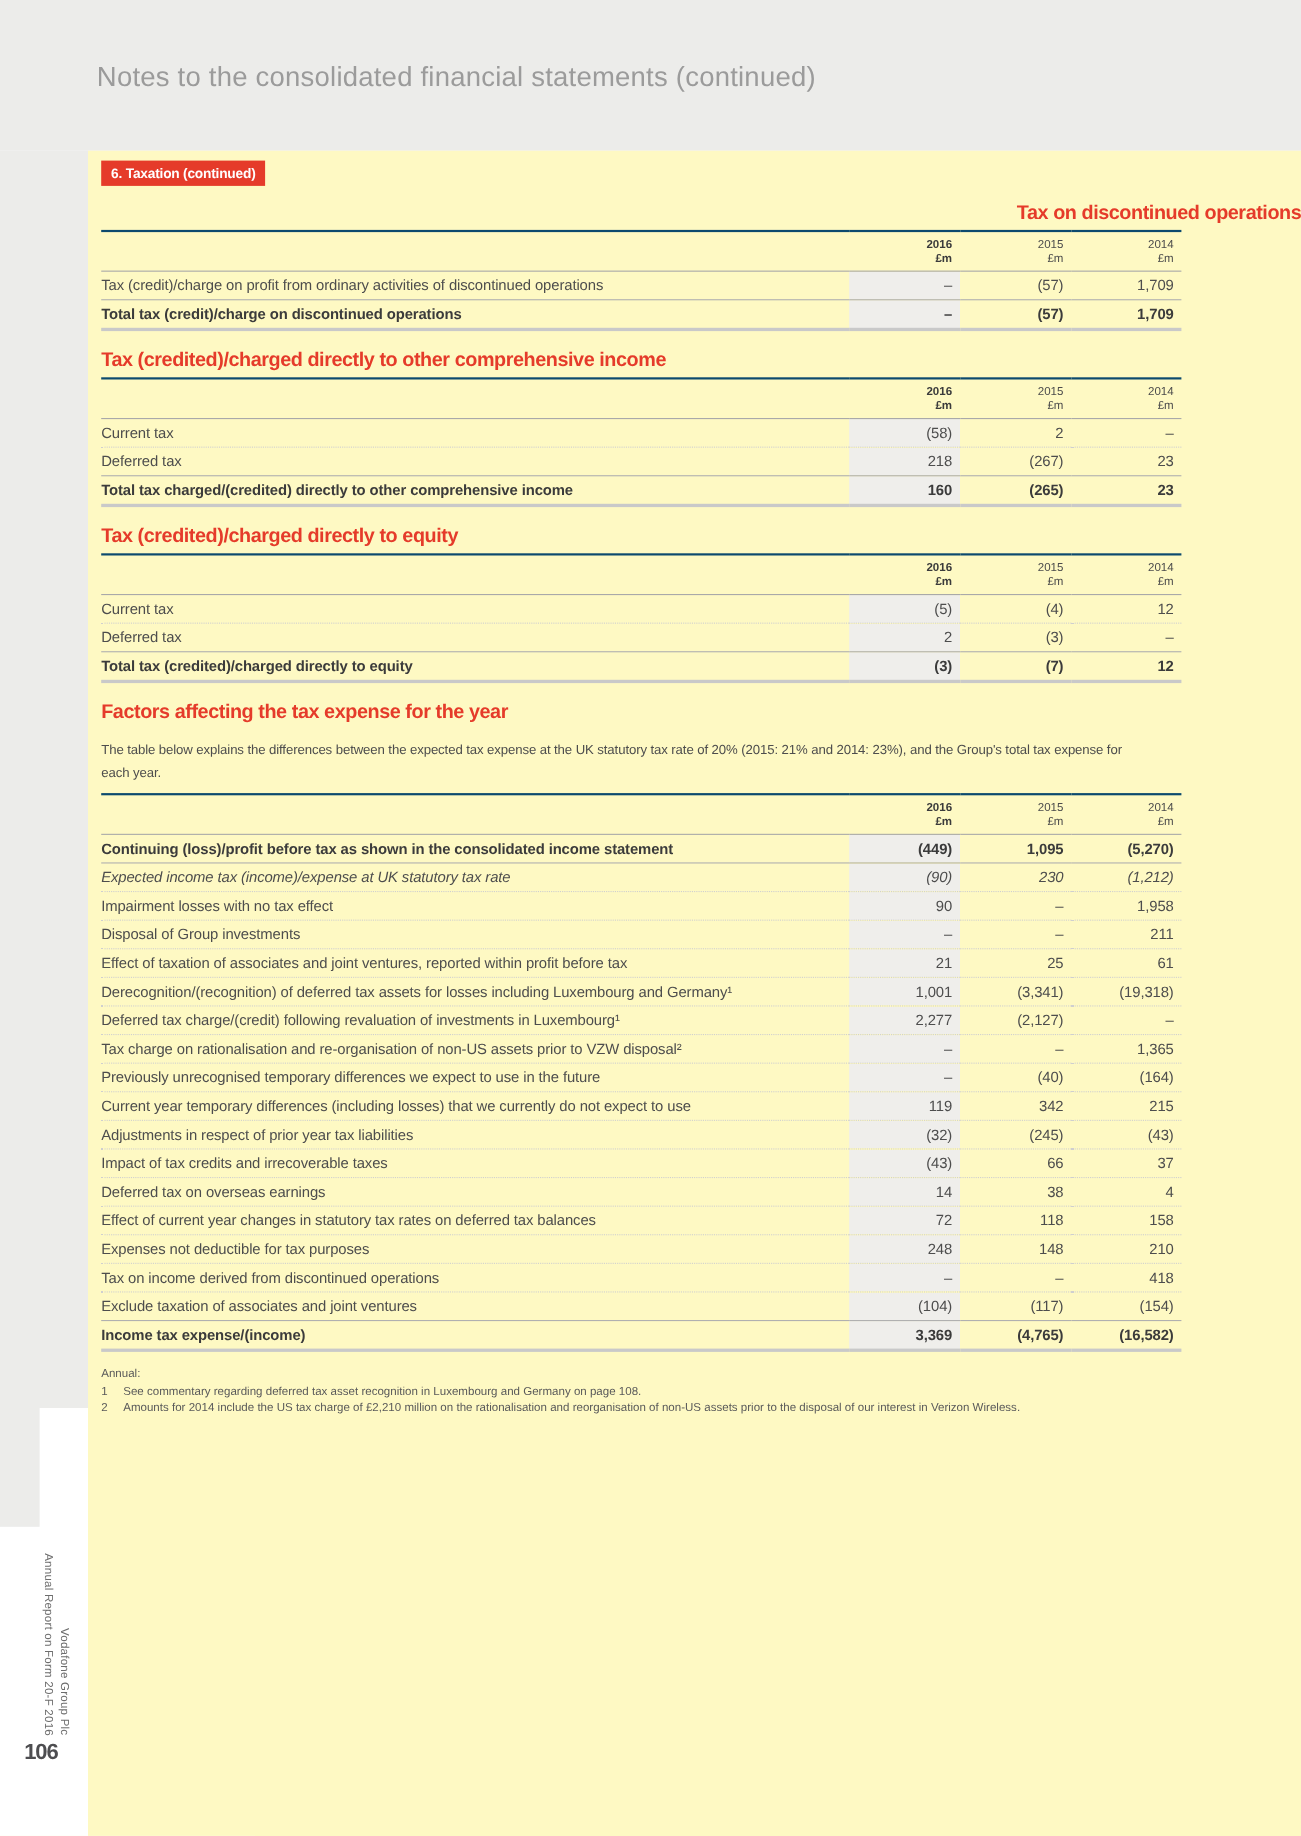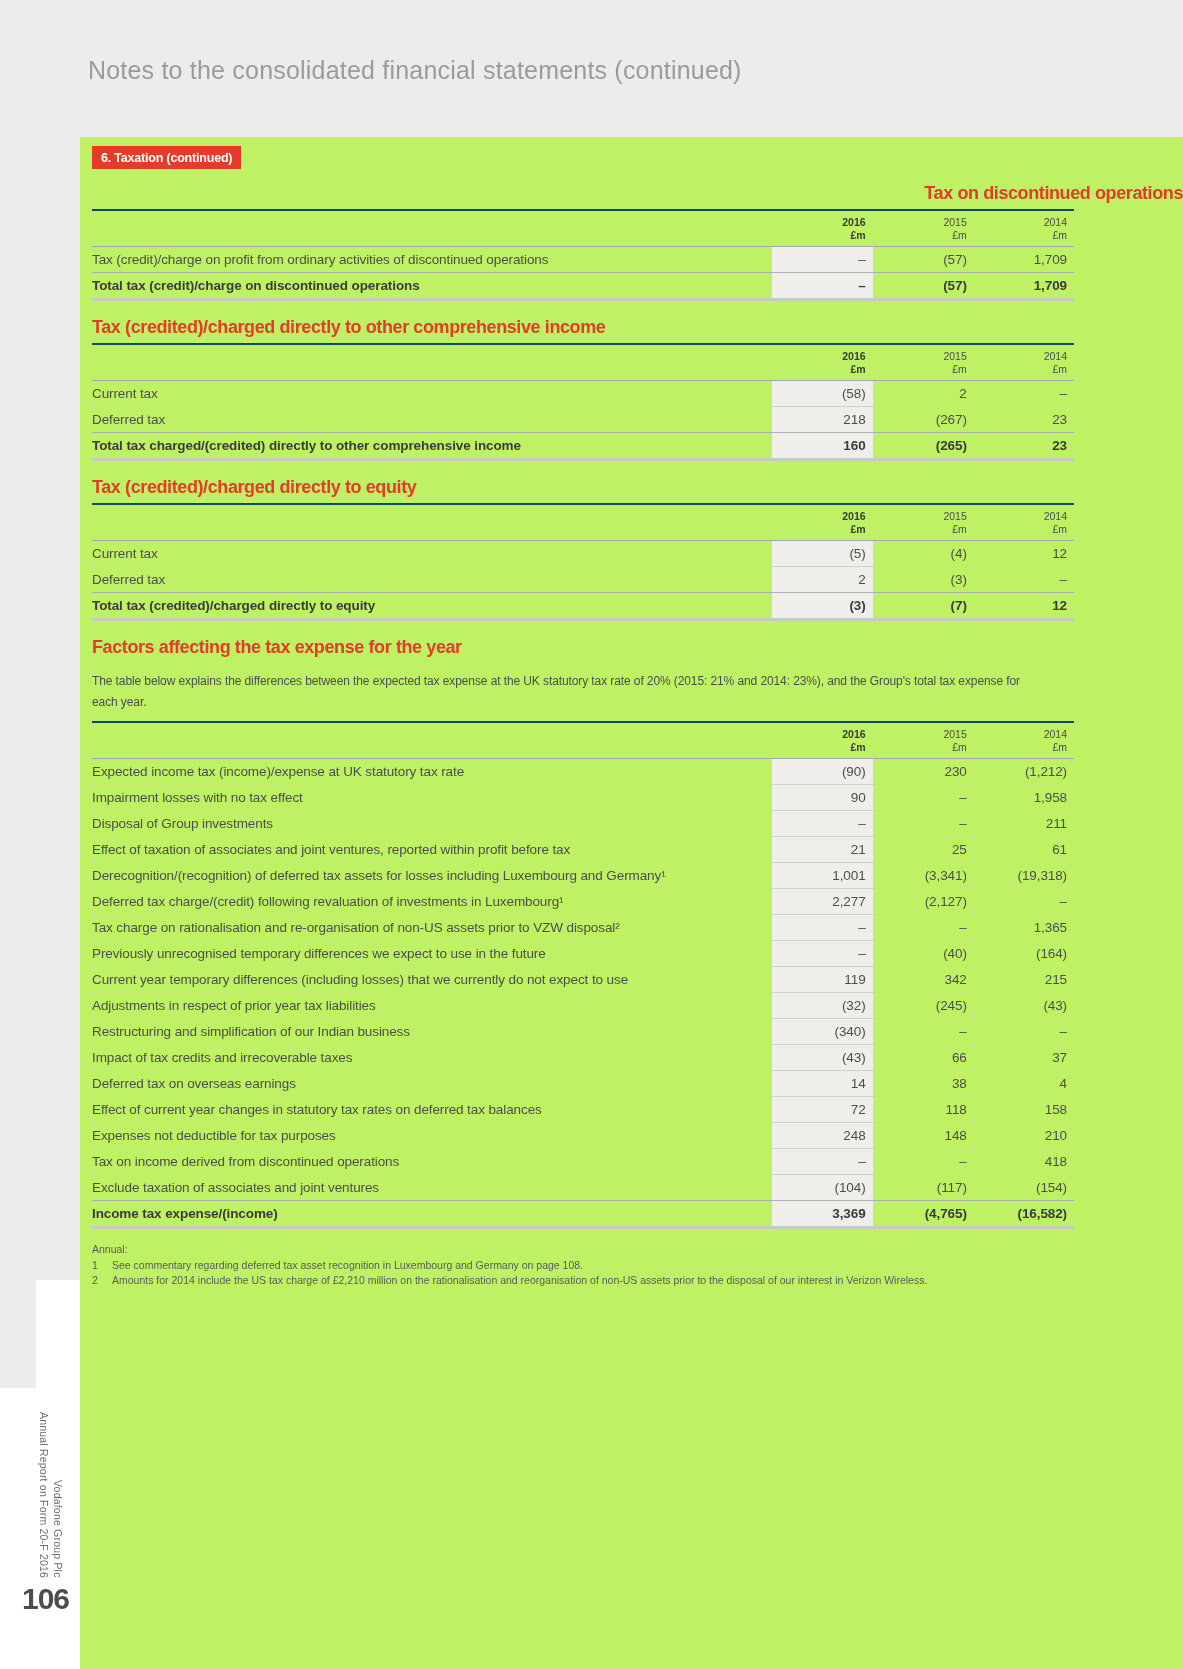--- a/index.html
+++ b/index.html
@@ -16,21 +16,21 @@
   .bg-left  { position: absolute; left: 0; top: 137px; width: 80px; height: 1143px; background: #ececea; }
   .bg-left2 { position: absolute; left: 0; top: 1280px; width: 36px; height: 108px; background: #ececea; }
 
   .page-header {
     position: absolute; left: 88px; top: 56px;
     font-size: 25px; color: #9b9b9b; letter-spacing: 0.2px;
   }
 
   .content {
     position: absolute; left: 80px; top: 137px; right: 0; bottom: 0;
-    background: #bef264; padding: 9px 0 0 12px;
+    background: #fef9c3; padding: 9px 0 0 12px;
   }
 
   .badge {
     display: inline-block;
     background: #e53b2a; color: #ffffff;
     font-size: 12.5px; font-weight: bold;
     padding: 5px 9px 4px 9px;
     letter-spacing: -0.2px;
   }
 
@@ -89,21 +89,21 @@
 
   .footer-vertical {
     position: absolute;
     writing-mode: vertical-rl;
     font-size: 10.5px; color: #6d6d6d; letter-spacing: 0.2px;
   }
   .footer-brand  { left: 52px; top: 1480px; }
   .footer-report { left: 38px; top: 1412px; }
   .page-number {
     position: absolute; left: 22px; top: 1582px;
-    font-size: 30px; font-weight: bold; color: #4d4d50;
+    font-size: 20px; font-weight: bold; color: #4d4d50;
     letter-spacing: -1px;
   }
 </style>
 </head>
 <body>
 
 <div class="bg-top"></div>
 <div class="bg-left"></div>
 <div class="bg-left2"></div>
 
@@ -264,20 +264,26 @@
               <div>2015</div>
               <div>£m</div>
             </th>
             <th>
               <div>2014</div>
               <div>£m</div>
             </th>
           </tr>
         </thead>
         <tbody>
+          <tr class="bold">
+            <td class="label">Continuing (loss)/profit before tax as shown in the consolidated income statement</td>
+            <td class="val c2016">(449)</td>
+            <td class="val">1,095</td>
+            <td class="val">(5,270)</td>
+          </tr>
           <tr>
             <td class="label">Expected income tax (income)/expense at UK statutory tax rate</td>
             <td class="val c2016">(90)</td>
             <td class="val">230</td>
             <td class="val">(1,212)</td>
           </tr>
           <tr>
             <td class="label">Impairment losses with no tax effect</td>
             <td class="val c2016">90</td>
             <td class="val">–</td>
@@ -323,26 +329,20 @@
             <td class="label">Current year temporary differences (including losses) that we currently do not expect to use</td>
             <td class="val c2016">119</td>
             <td class="val">342</td>
             <td class="val">215</td>
           </tr>
           <tr>
             <td class="label">Adjustments in respect of prior year tax liabilities</td>
             <td class="val c2016">(32)</td>
             <td class="val">(245)</td>
             <td class="val">(43)</td>
-          </tr>
-          <tr>
-            <td class="label">Restructuring and simplification of our Indian business</td>
-            <td class="val c2016">(340)</td>
-            <td class="val">–</td>
-            <td class="val">–</td>
           </tr>
           <tr>
             <td class="label">Impact of tax credits and irrecoverable taxes</td>
             <td class="val c2016">(43)</td>
             <td class="val">66</td>
             <td class="val">37</td>
           </tr>
           <tr>
             <td class="label">Deferred tax on overseas earnings</td>
             <td class="val c2016">14</td>

